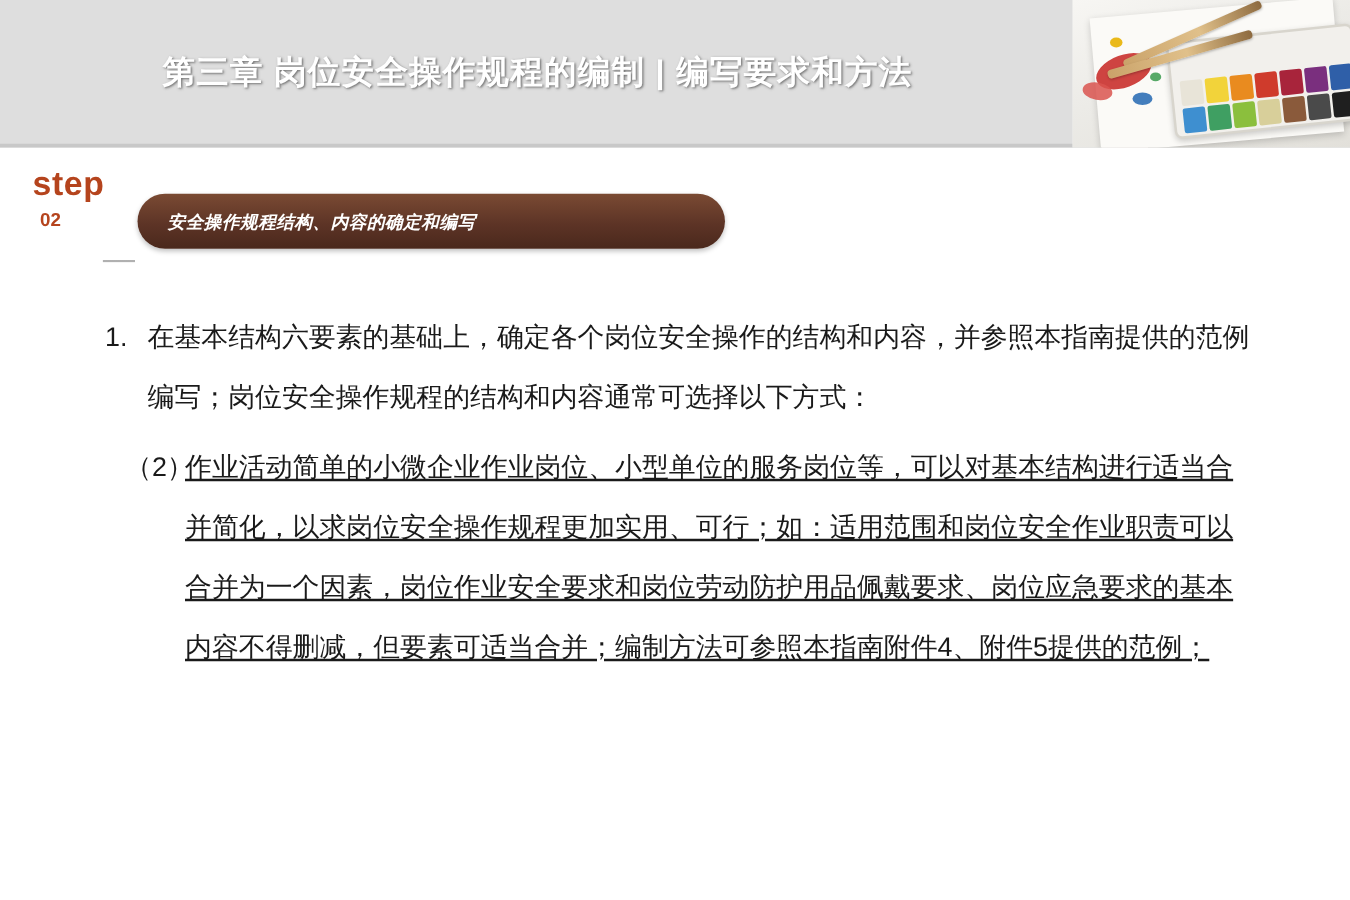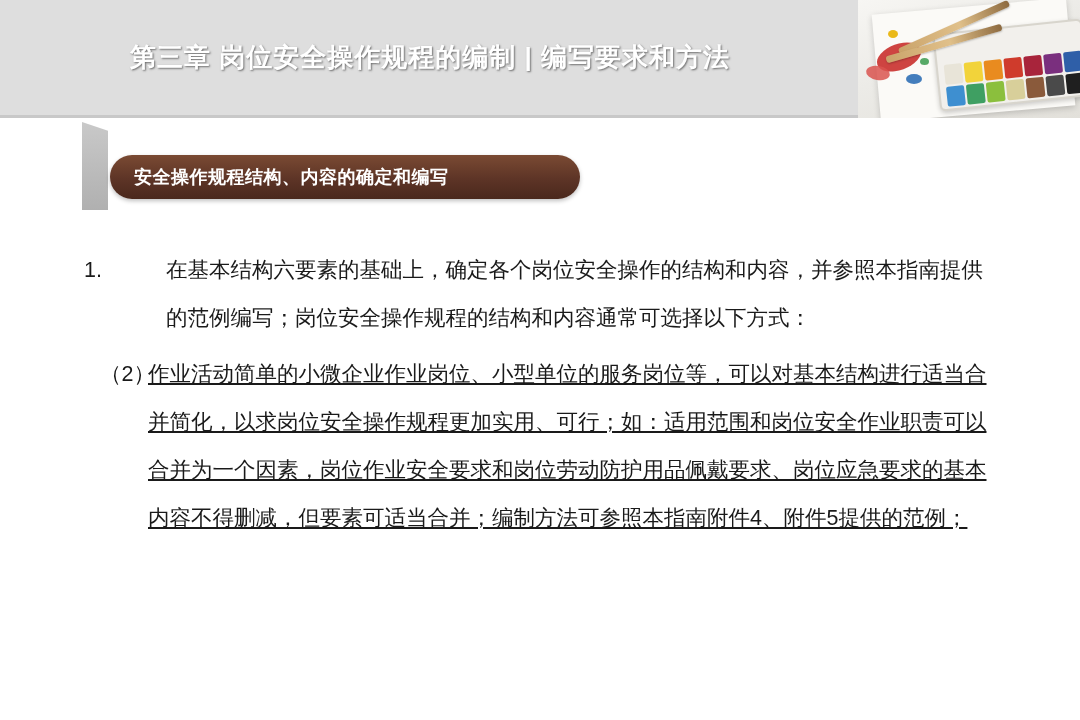--- a/index.html
+++ b/index.html
@@ -177,25 +177,26 @@
     border-radius: 22px;
     background: linear-gradient(180deg, #7a4a33 0%, #5d3426 55%, #4a281c 100%);
     box-shadow: 0 2px 4px rgba(0,0,0,0.25);
   }
   .pill-text {
     position: absolute;
     left: 24px;
     top: 0;
     height: 44px;
     line-height: 44px;
-    font-size: 18px;
+    font-size: 14px;
     font-weight: bold;
     color: #ffffff;
     letter-spacing: 0.5px;
     white-space: nowrap;
+    font-style: italic;
   }
 
   
   .body-wrap {
     position: absolute;
     left: 84px;
     top: 246px;
     width: 920px;
   }
   .para {
@@ -209,21 +210,21 @@
     flex: 0 0 auto;
     width: 34px;
     text-align: left;
     color: #1a1a1a;
   }
   .para .ptext {
     flex: 1 1 auto;
     text-indent: 0;
   }
   .para.p1 { margin-bottom: 6px; }
-  .para.p1 .ptext { padding-left: 0; margin-left: 48px; }
+  .para.p1 .ptext { padding-left: 0; }
   .para.p2 { margin-top: 8px; padding-left: 16px; }
   .para.p2 .marker { width: 48px; }
   .para.p2 .ptext { width: 856px; text-decoration: underline; }
 </style>
 </head>
 <body>
 
 <div class="slide">
 
   <div class="header-band">
@@ -254,20 +255,25 @@
           <i style="background: rgb(138, 90, 59);"></i>
           <i style="background: rgb(74, 74, 74);"></i>
           <i style="background: rgb(31, 31, 31);"></i>
         </div>
     </div>
     <div class="hp-brush b1"></div>
     <div class="hp-brush b2"></div>
   </div>
 
   <div class="step-flag"></div>
+  <div class="step-badge">
+    <div class="tab"></div>
+    <div class="step-word">step</div>
+    <div class="step-num">02</div>
+  </div>
 
   <div class="pill">
     <div class="pill-text">安全操作规程结构、内容的确定和编写</div>
   </div>
 
   <div class="body-wrap">
 
     <div class="para p1">
       <div class="marker">1.</div>
       <div class="ptext">在基本结构六要素的基础上，确定各个岗位安全操作的结构和内容，并参照本指南提供的范例编写；岗位安全操作规程的结构和内容通常可选择以下方式：</div>

